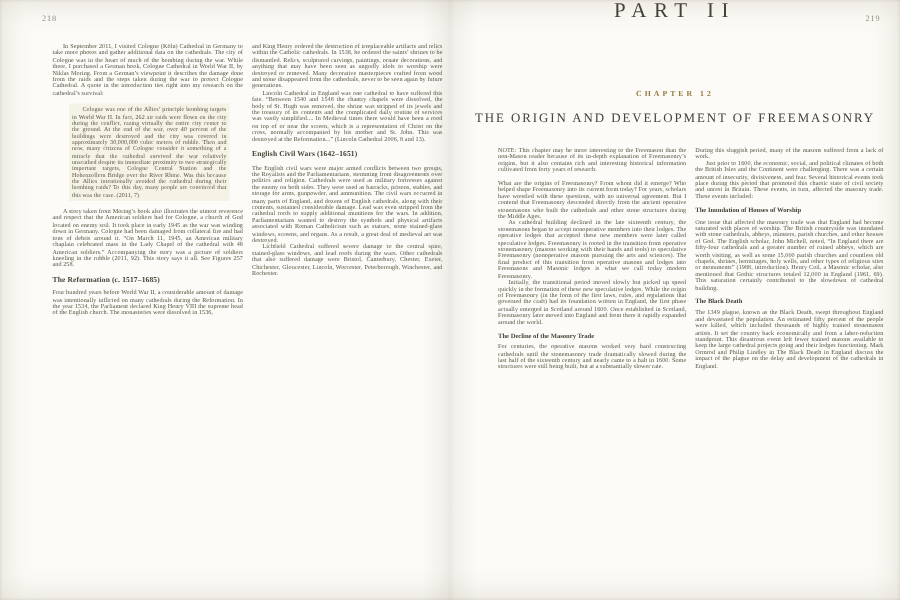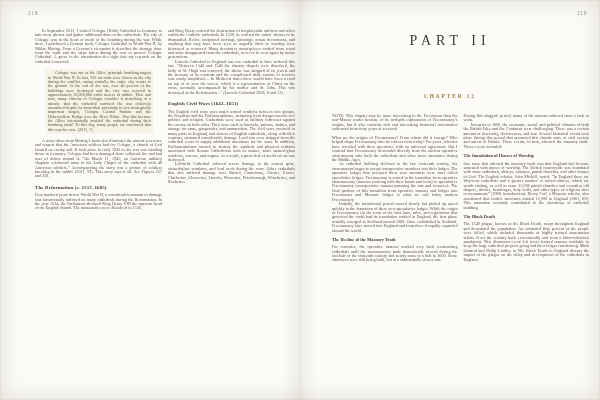--- a/index.html
+++ b/index.html
@@ -39,21 +39,21 @@
   .sec-heading {
     font-weight:bold; font-size:5px; line-height:5.4px;
     color:#453f34; margin:6px 0 3px 0; letter-spacing:0.1px;
   }
   .sub-heading {
     font-weight:bold; font-size:4.4px; line-height:4.8px;
     color:#453f34; margin:5px 0 2.5px 0;
   }
 
   .part-heading {
-    margin-top:33px; text-align:center;
+    text-align:center;
     font-size:14px; letter-spacing:5px; color:#3f3b34; font-weight:normal;
   }
   .chapter-label {
     margin-top:44px; text-align:center;
     font-size:5.2px; letter-spacing:2px; color:#97793e; font-weight:bold;
   }
   .chapter-title {
     margin-top:7px; text-align:center;
     font-size:8.6px; letter-spacing:1.3px; color:#46413a; font-weight:normal;
     white-space:nowrap;
@@ -83,20 +83,21 @@
         <p class="body-text">The English civil wars were major armed conflicts between two groups, the Royalists and the Parliamentarians, stemming from disagreements over politics and religion. Cathedrals were used as military fortresses against the enemy on both sides. They were used as barracks, prisons, stables, and storage for arms, gunpowder, and ammunition. The civil wars occurred in many parts of England, and dozens of English cathedrals, along with their contents, sustained considerable damage. Lead was even stripped from the cathedral roofs to supply additional munitions for the wars. In addition, Parliamentarians wanted to destroy the symbols and physical artifacts associated with Roman Catholicism such as statues, some stained-glass windows, screens, and organs. As a result, a great deal of medieval art was destroyed.</p>
         <p class="body-text indent">Lichfield Cathedral suffered severe damage to the central spire, stained-glass windows, and lead roofs during the wars. Other cathedrals that also suffered damage were Bristol, Canterbury, Chester, Exeter, Chichester, Gloucester, Lincoln, Worcester, Peterborough, Winchester, and Rochester.</p>
       </div>
     </div>
   </div>
 
   <div class="page page-right">
     <div class="pagenum pagenum-right">219</div>
     <h1 class="part-heading">PART II</h1>
     <div class="chapter-label">CHAPTER 12</div>
+    <h2 class="chapter-title">THE ORIGIN AND DEVELOPMENT OF FREEMASONRY</h2>
     <div class="cols">
       <div class="col">
         <p class="body-text">NOTE: This chapter may be more interesting to the Freemason than the non-Mason reader because of its in-depth explanation of Freemasonry’s origins, but it also contains rich and interesting historical information cultivated from forty years of research.</p>
         <p class="body-text" style="margin-top:4.4px;">What are the origins of Freemasonry? From whom did it emerge? Who helped shape Freemasonry into its current form today? For years, scholars have wrestled with these questions, with no universal agreement. But I contend that Freemasonry descended directly from the ancient operative stonemasons who built the cathedrals and other stone structures during the Middle Ages.</p>
         <p class="body-text indent">As cathedral building declined in the late sixteenth century, the stonemasons began to accept nonoperative members into their lodges. The operative lodges that accepted these new members were later called speculative lodges. Freemasonry is rooted in the transition from operative stonemasonry (masons working with their hands and tools) to speculative Freemasonry (nonoperative masons pursuing the arts and sciences). The final product of this transition from operative masons and lodges into Freemasons and Masonic lodges is what we call today modern Freemasonry.</p>
         <p class="body-text indent">Initially, the transitional period moved slowly but picked up speed quickly in the formation of these new speculative lodges. While the origin of Freemasonry (in the form of the first laws, rules, and regulations that governed the craft) had its foundation written in England, the first phase actually emerged in Scotland around 1600. Once established in Scotland, Freemasonry later moved into England and from there it rapidly expanded around the world.</p>
         <h4 class="sub-heading">The Decline of the Masonry Trade</h4>
         <p class="body-text">For centuries, the operative masons worked very hard constructing cathedrals until the stonemasonry trade dramatically slowed during the last half of the sixteenth century and nearly came to a halt in 1600. Some structures were still being built, but at a substantially slower rate.</p>
       </div>
       <div class="col">

